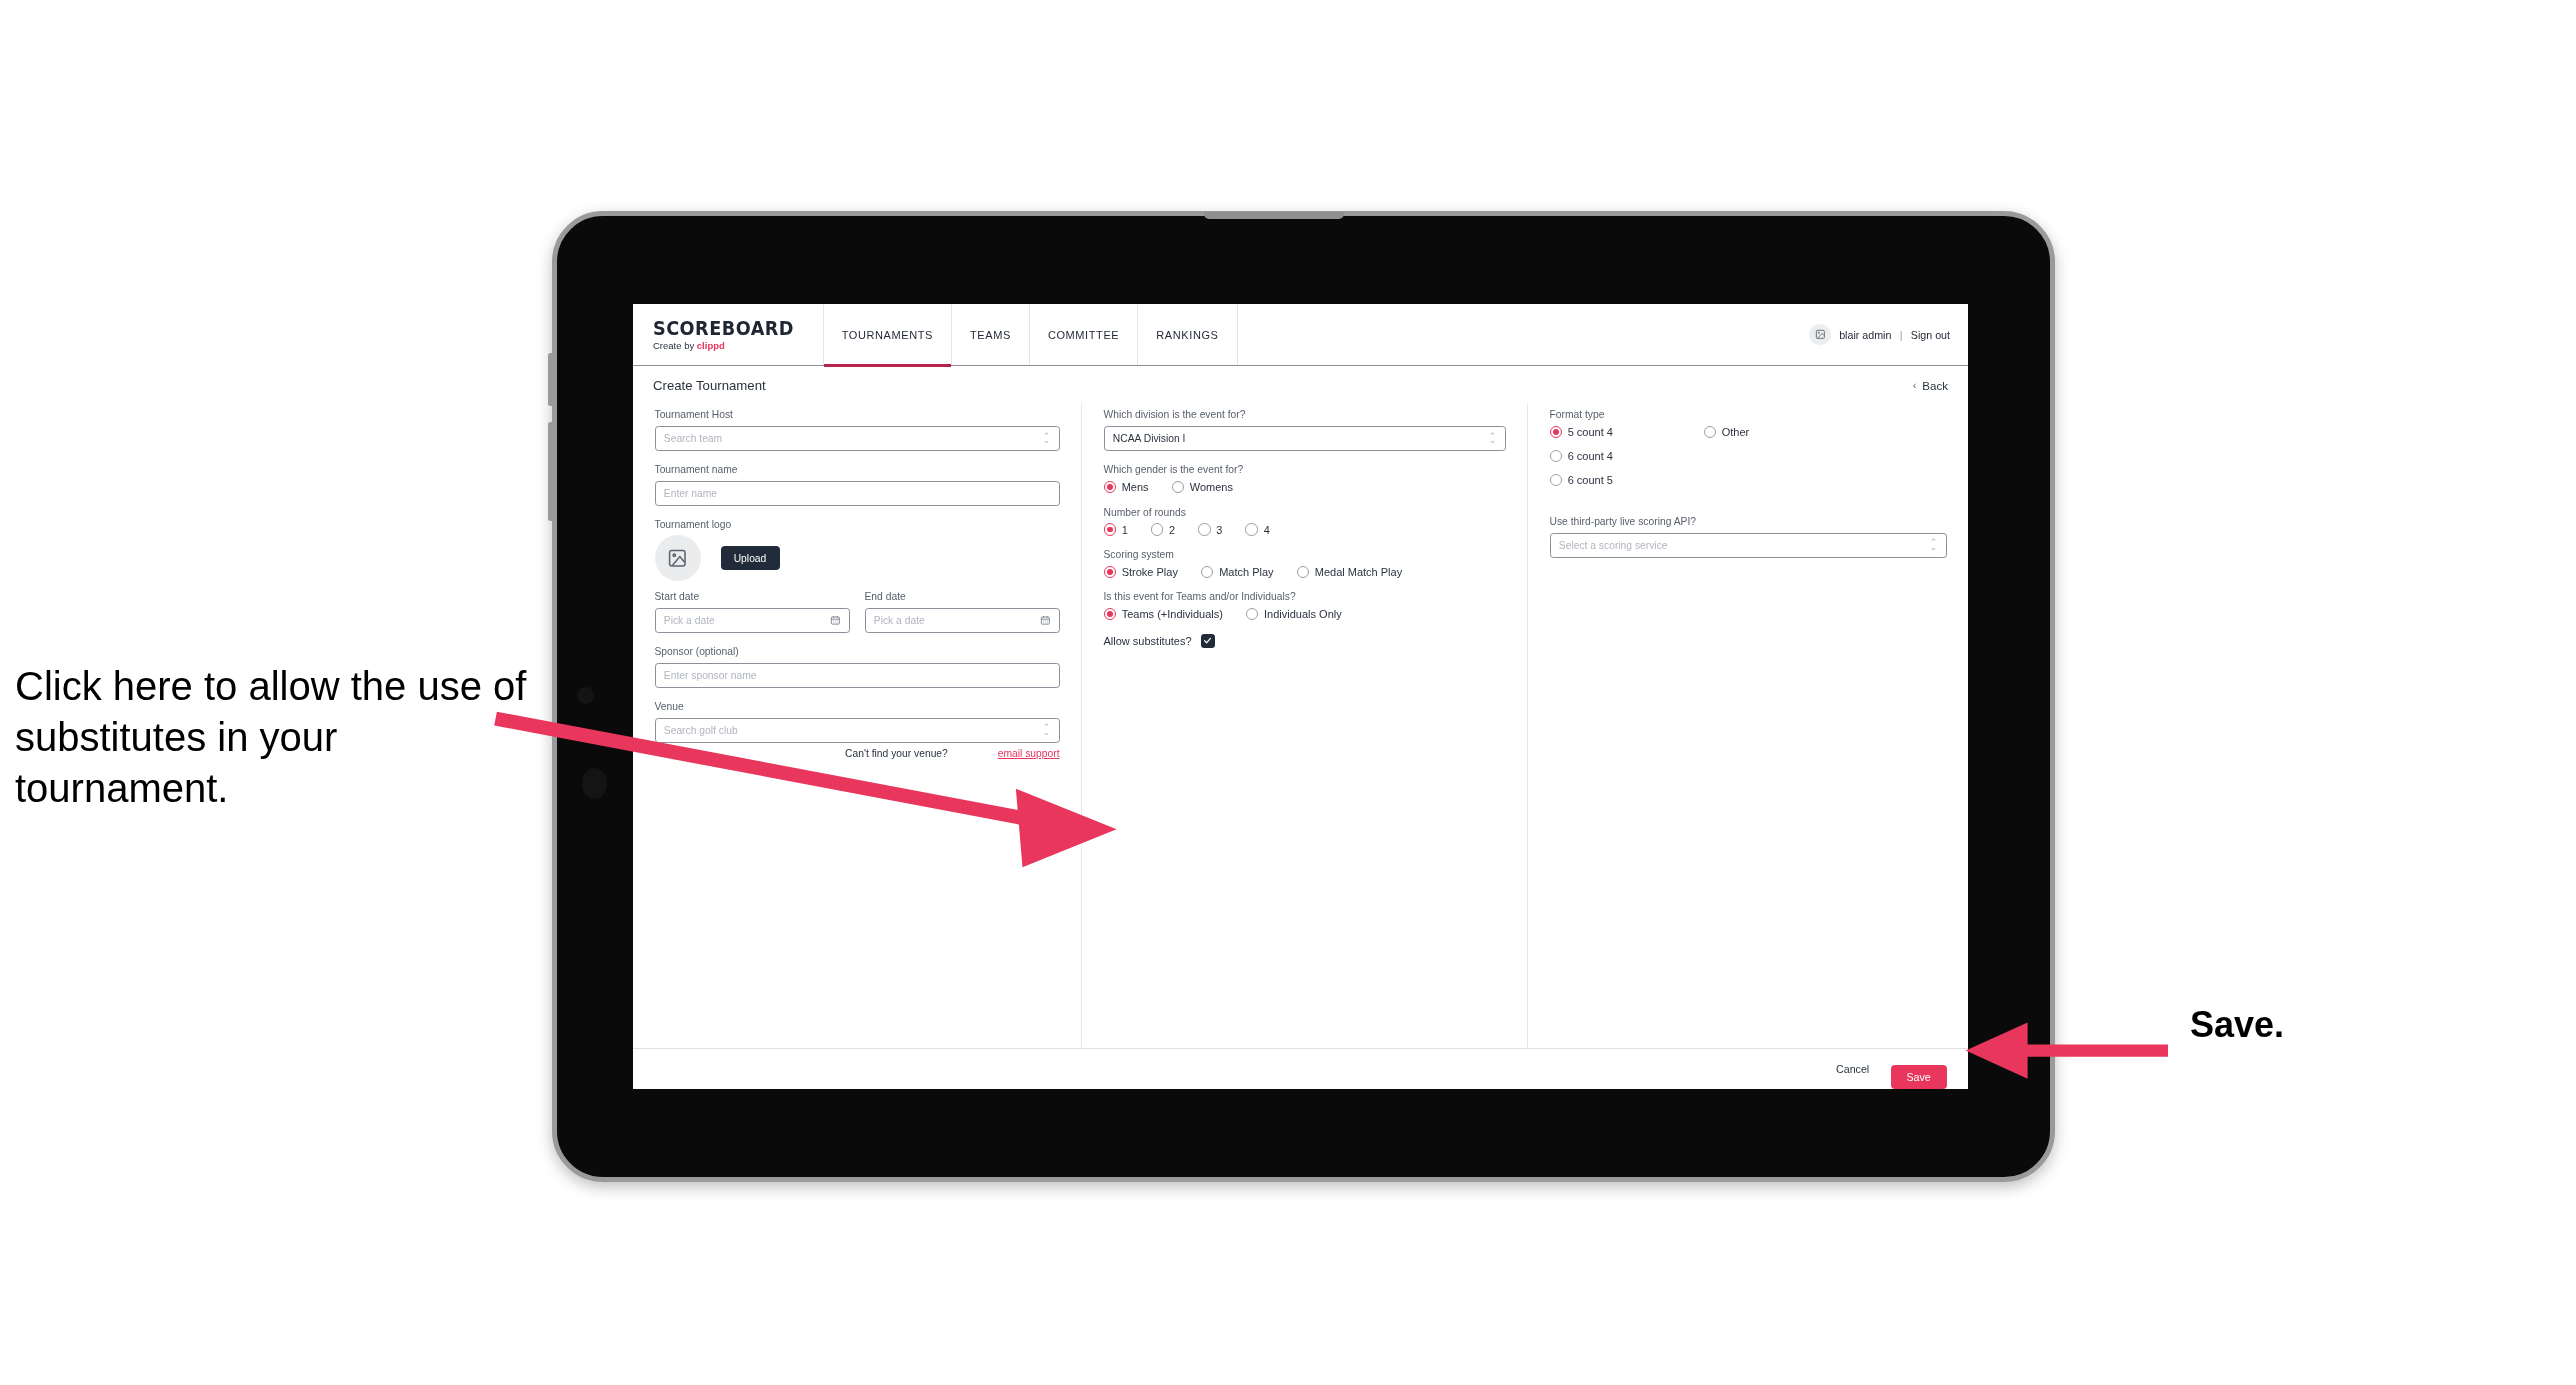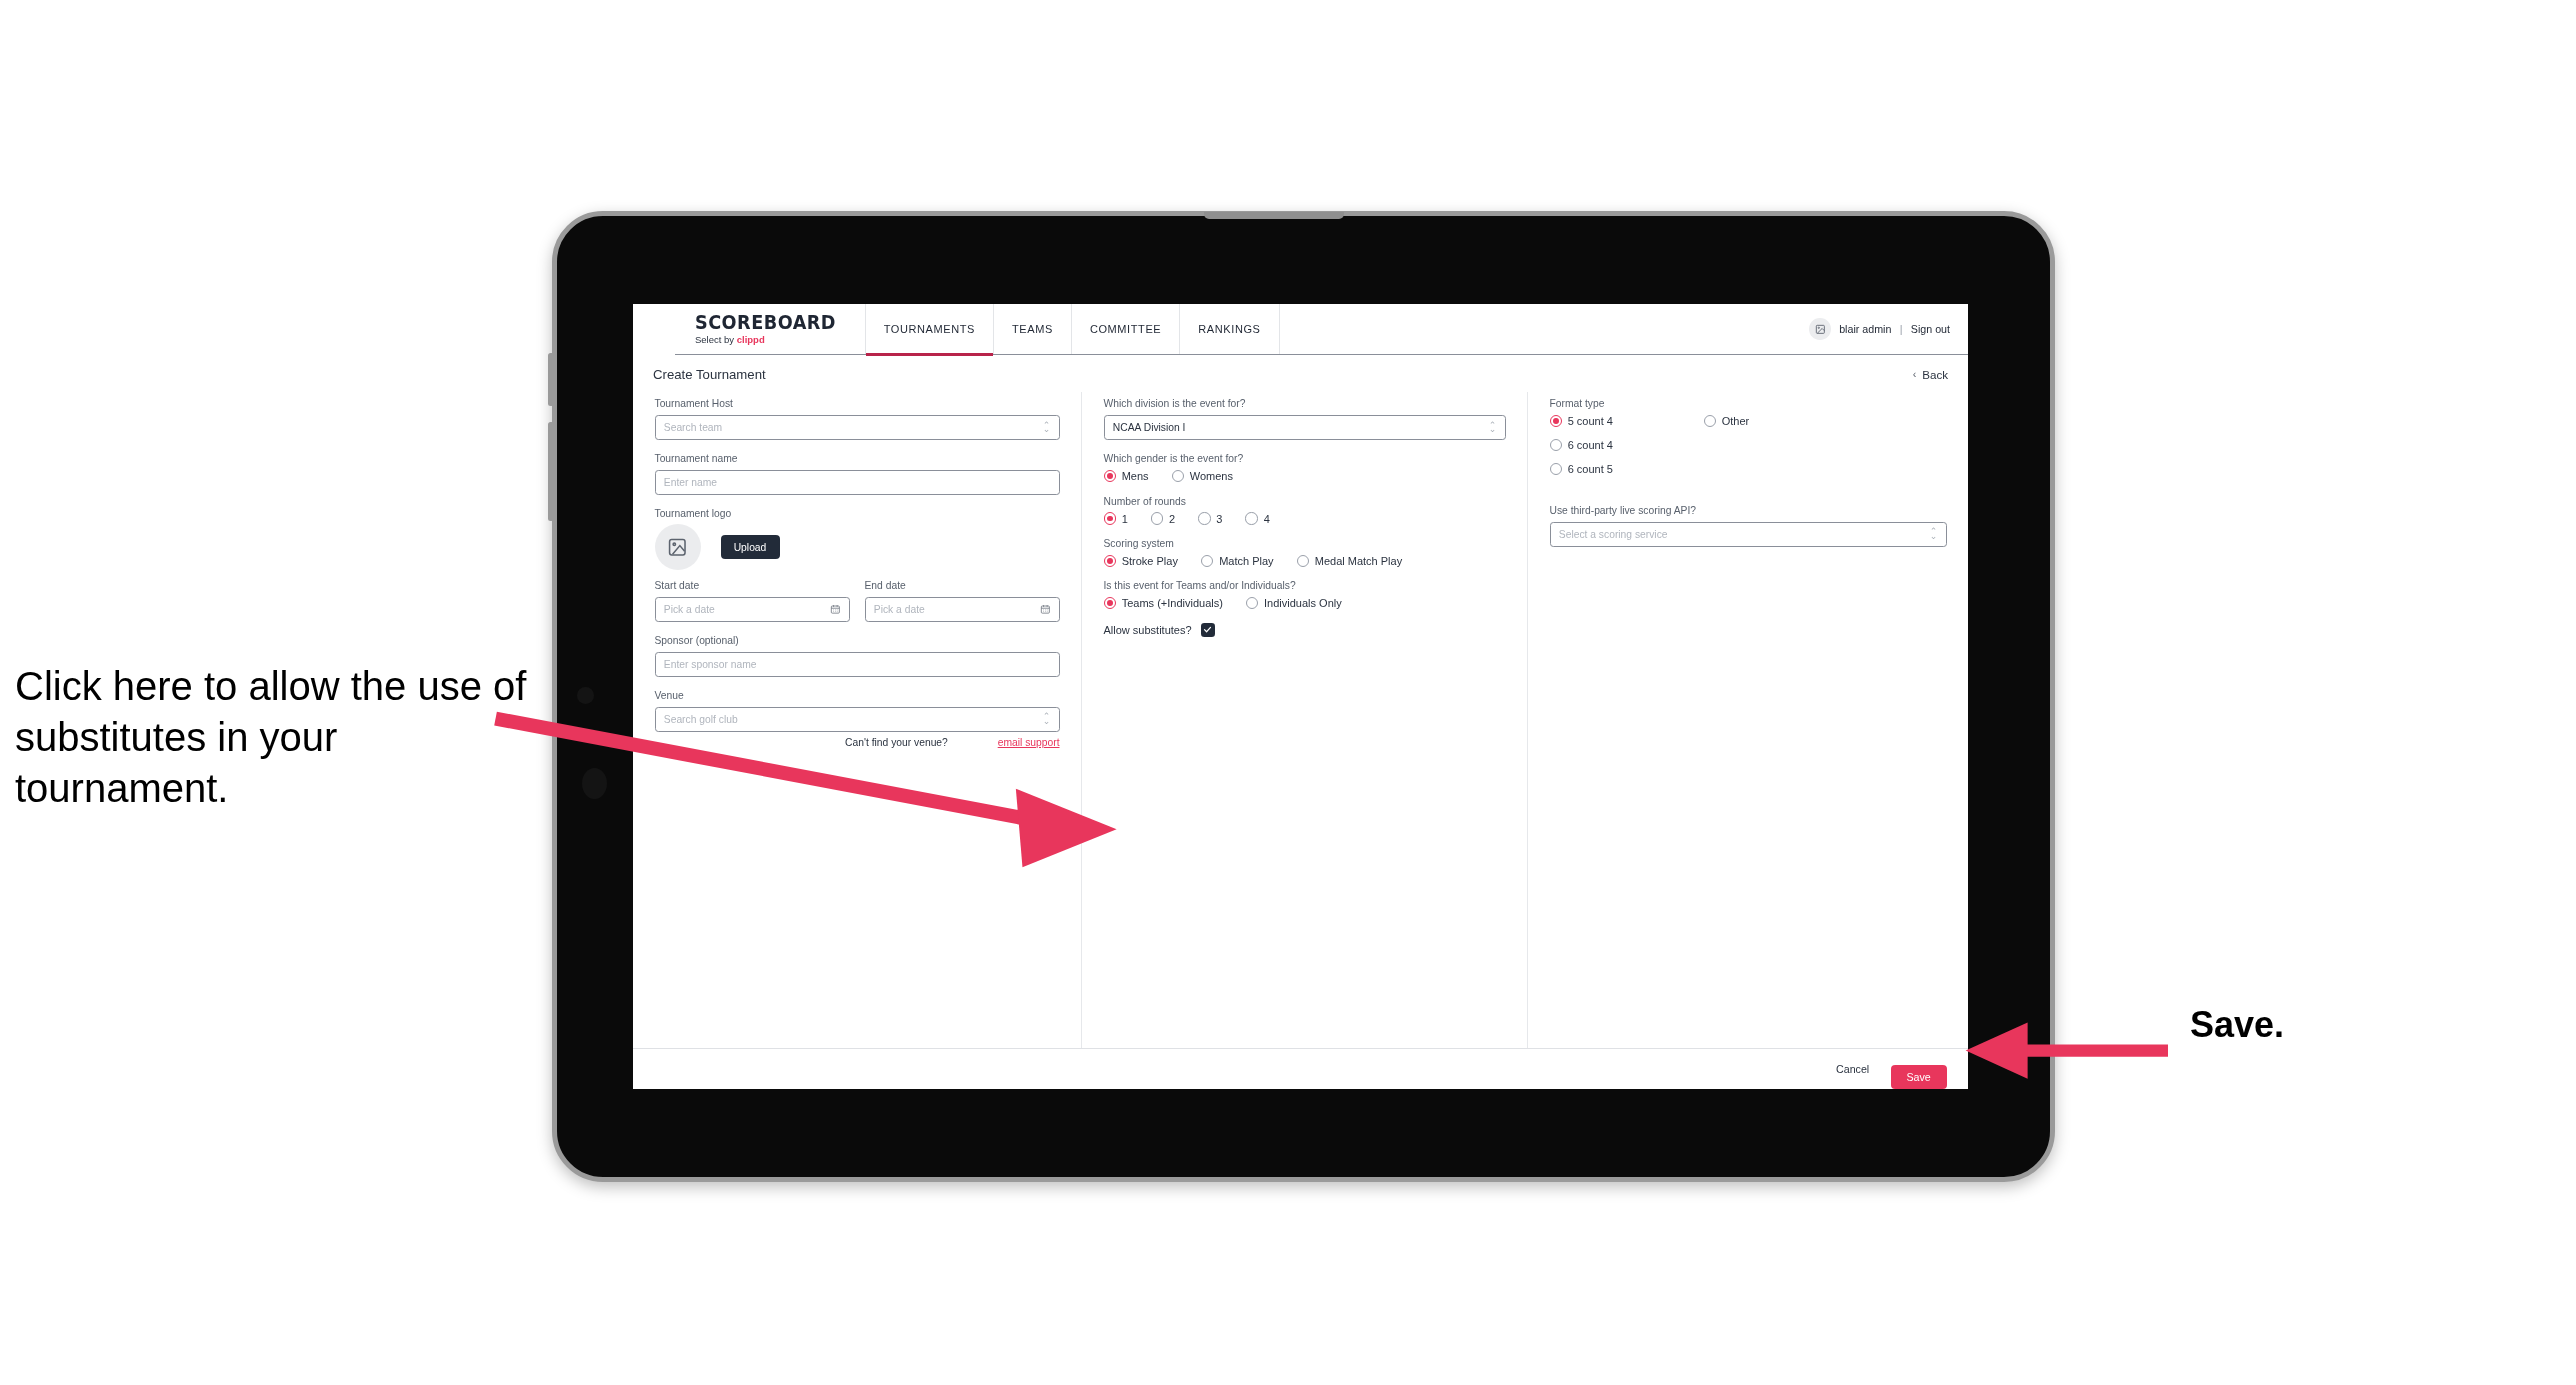--- a/index.html
+++ b/index.html
@@ -43,25 +43,24 @@
   #app {
     position: absolute;
     left: 633px; top: 304px;
     width: 1335px; height: 785px;
     background: #ffffff;
     display: flex; flex-direction: column;
   }
 
   
   .topbar {
-    height: 51px; display: flex; align-items: stretch;
+    height: 62px; display: flex; align-items: stretch;
     border-bottom: 1.7px solid #8a8f99;
     position: relative;
     background: #fff;
-    margin-left: 42px;
   }
   .brand {
     display: flex; flex-direction: column; justify-content: center;
     padding: 0 18px 0 20px;
     border-right: 0.8px solid #e3e5e8;
   }
   .brand-name {
     font-family: "DejaVu Sans", sans-serif;
     font-weight: 700; font-size: 19px; letter-spacing: 0.5px;
     color: #1f2633; line-height: 1;
@@ -218,21 +217,21 @@
     <div class="side-btn b2"></div>
     <div class="cam-dot c1"></div>
     <div class="cam-dot c2"></div>
   </div>
 
   <div id="app">
 
     <div class="topbar">
       <div class="brand">
         <div class="brand-name">SCOREBOARD</div>
-        <div class="brand-sub"><span>Select by </span><span class="clippd">clippd</span></div>
+        <div class="brand-sub"><span>Create by </span><span class="clippd">clippd</span></div>
       </div>
 
       <div class="navtabs">
         <div class="navtab active">TOURNAMENTS</div>
         <div class="navtab">TEAMS</div>
         <div class="navtab">COMMITTEE</div>
         <div class="navtab">RANKINGS</div>
       </div>
 
       <div class="topbar-right">

